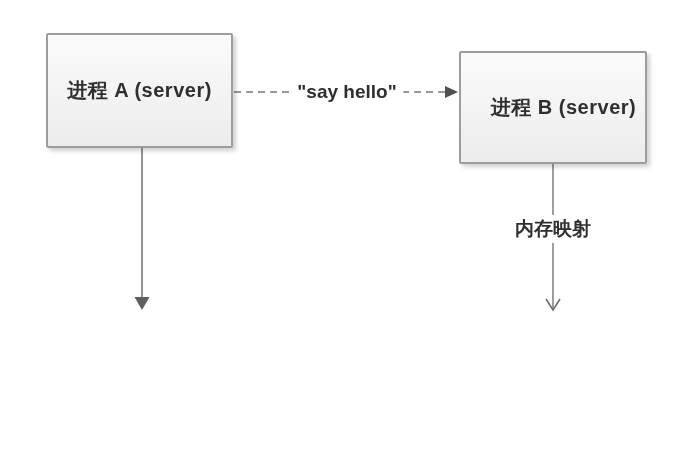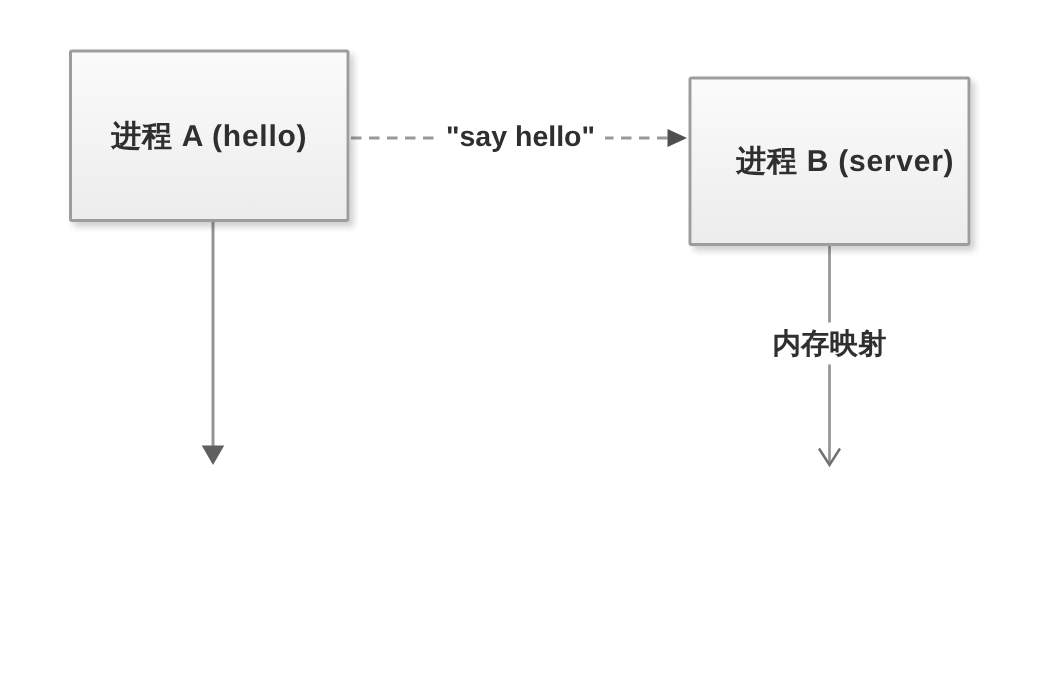--- a/index.html
+++ b/index.html
@@ -79,21 +79,21 @@
     </g>
 
     <g>
       <line x1="553" y1="150" x2="553" y2="309" stroke="#949494" stroke-width="1.8"></line>
       <polyline points="546,160 553,149 560,160" fill="none" stroke="#707070" stroke-width="1.6"></polyline>
       <polyline points="546,299 553,310 560,299" fill="none" stroke="#707070" stroke-width="1.6"></polyline>
     </g>
   </svg>
 
   <div class="node" id="node-a">
-    <span>进程 A (hello)</span>
+    <span>进程 A (server)</span>
   </div>
 
   <div class="node" id="node-b">
     <span>进程 B (server)</span>
   </div>
 
 
   <div class="edge-label" id="label-sayhello">"say hello"</div>
 
 

